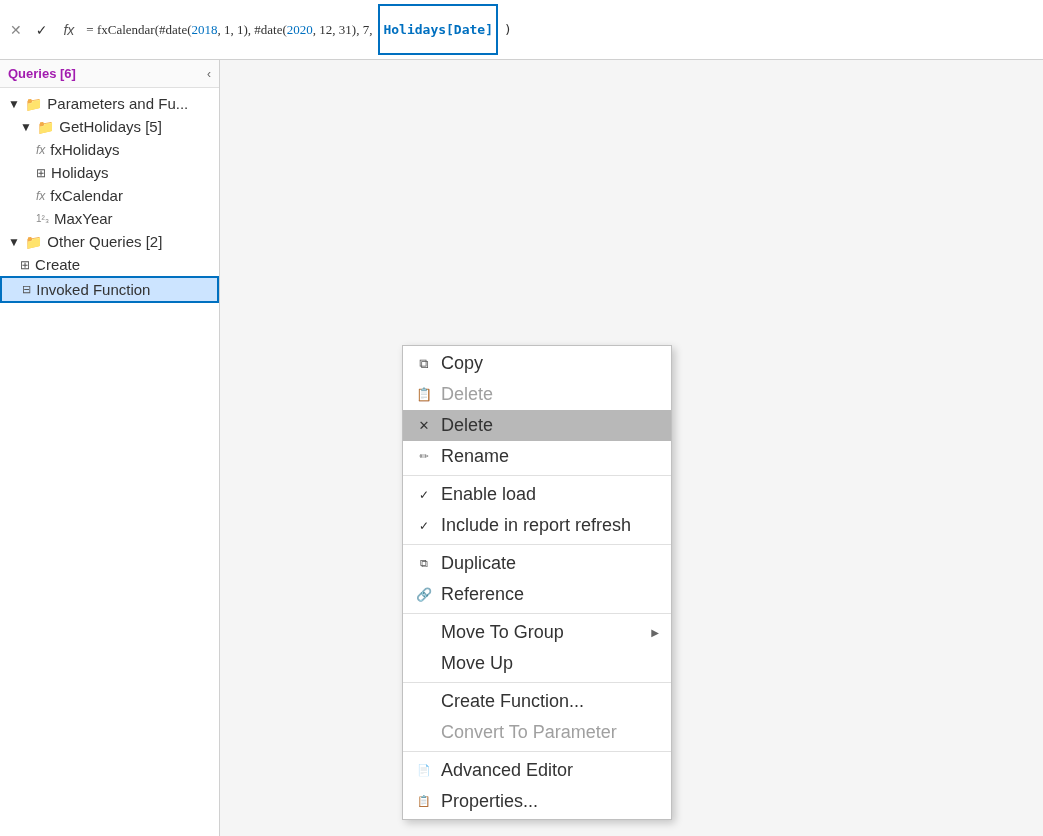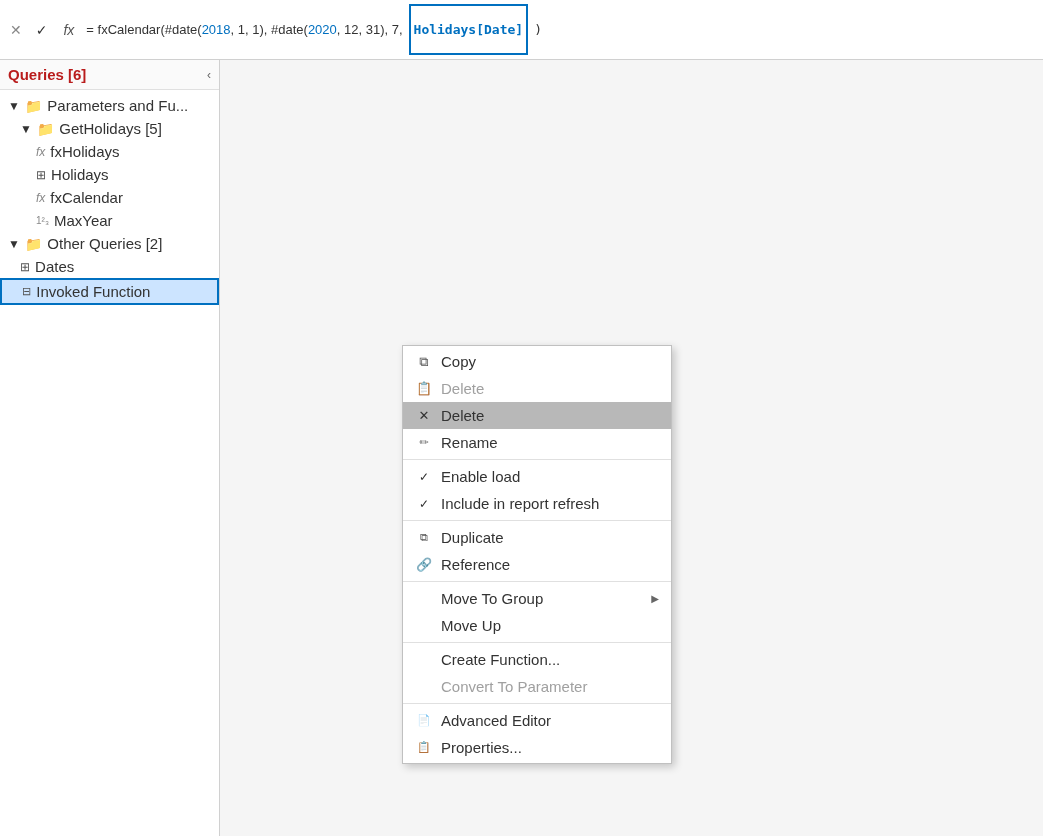--- a/index.html
+++ b/index.html
@@ -66,22 +66,22 @@
     .sidebar-header {
       display: flex;
       align-items: center;
       justify-content: space-between;
       padding: 6px 8px;
       border-bottom: 1px solid #e0e0e0;
       background: #fafafa;
     }
     .sidebar-title {
       font-weight: 600;
-      font-size: 15px;
-      color: #b91c1c;
+      font-size: 13px;
+      color: #a21caf;
     }
     .sidebar-collapse {
       color: #666;
       cursor: pointer;
       font-size: 12px;
     }
     .sidebar-content {
       flex: 1;
       overflow-y: auto;
       padding: 4px 0;
@@ -145,41 +145,41 @@
       background: #e0e0e0;
       margin: 3px 0;
     }
     .ctx-icon {
       width: 18px;
       text-align: center;
       font-size: 13px;
       flex-shrink: 0;
       color: #555;
     }
-    .ctx-label { flex: 1; font-size: 15px; }
+    .ctx-label { flex: 1; font-size: 18px; }
     .ctx-arrow {
       color: #666;
       font-size: 10px;
     }
     .ctx-check {
       width: 18px;
       text-align: center;
       color: #333;
       font-size: 12px;
       flex-shrink: 0;
     }
   </style>
 </head>
 <body>
 
 <div class="formula-bar">
   <span class="formula-btn">✕</span>
   <span class="formula-btn active">✓</span>
   <span class="formula-fx">fx</span>
-  <span style="font-family:Liberation Sans, sans-serif;font-size:13px;color:#333;">= fxCalendar(#date(<span style="color:#0070c0;">2018</span>, 1, 1), #date(<span style="color:#0070c0;">2020</span>, 12, 31), 7, </span>
+  <span style="font-family:Liberation Serif, serif;font-size:13px;color:#333;">= fxCalendar(#date(<span style="color:#0070c0;">2018</span>, 1, 1), #date(<span style="color:#0070c0;">2020</span>, 12, 31), 7, </span>
   <span class="formula-highlight">Holidays[Date]</span>
   <span style="font-family:Consolas,monospace;font-size:13px;color:#333;">)</span>
 </div>
 
 <div class="main-area">
 
   <div class="sidebar">
     <div class="sidebar-header">
       <span class="sidebar-title">Queries [6]</span>
       <span class="sidebar-collapse">‹</span>
@@ -219,21 +219,21 @@
       </div>
 
       <div class="tree-item">
         <span class="tree-icon">▼</span>
         <span class="tree-icon folder-icon">📁</span>
         <span class="tree-label">Other Queries [2]</span>
       </div>
 
       <div class="tree-item indent-1">
         <span class="tree-icon" style="color:#555;">⊞</span>
-        <span class="tree-label">Dates</span>
+        <span class="tree-label">Create</span>
       </div>
 
       <div class="tree-item indent-1 selected">
         <span class="tree-icon" style="color:#555;font-size:11px;">⊟</span>
         <span class="tree-label">Invoked Function</span>
       </div>
 
     </div>
   </div>
 

